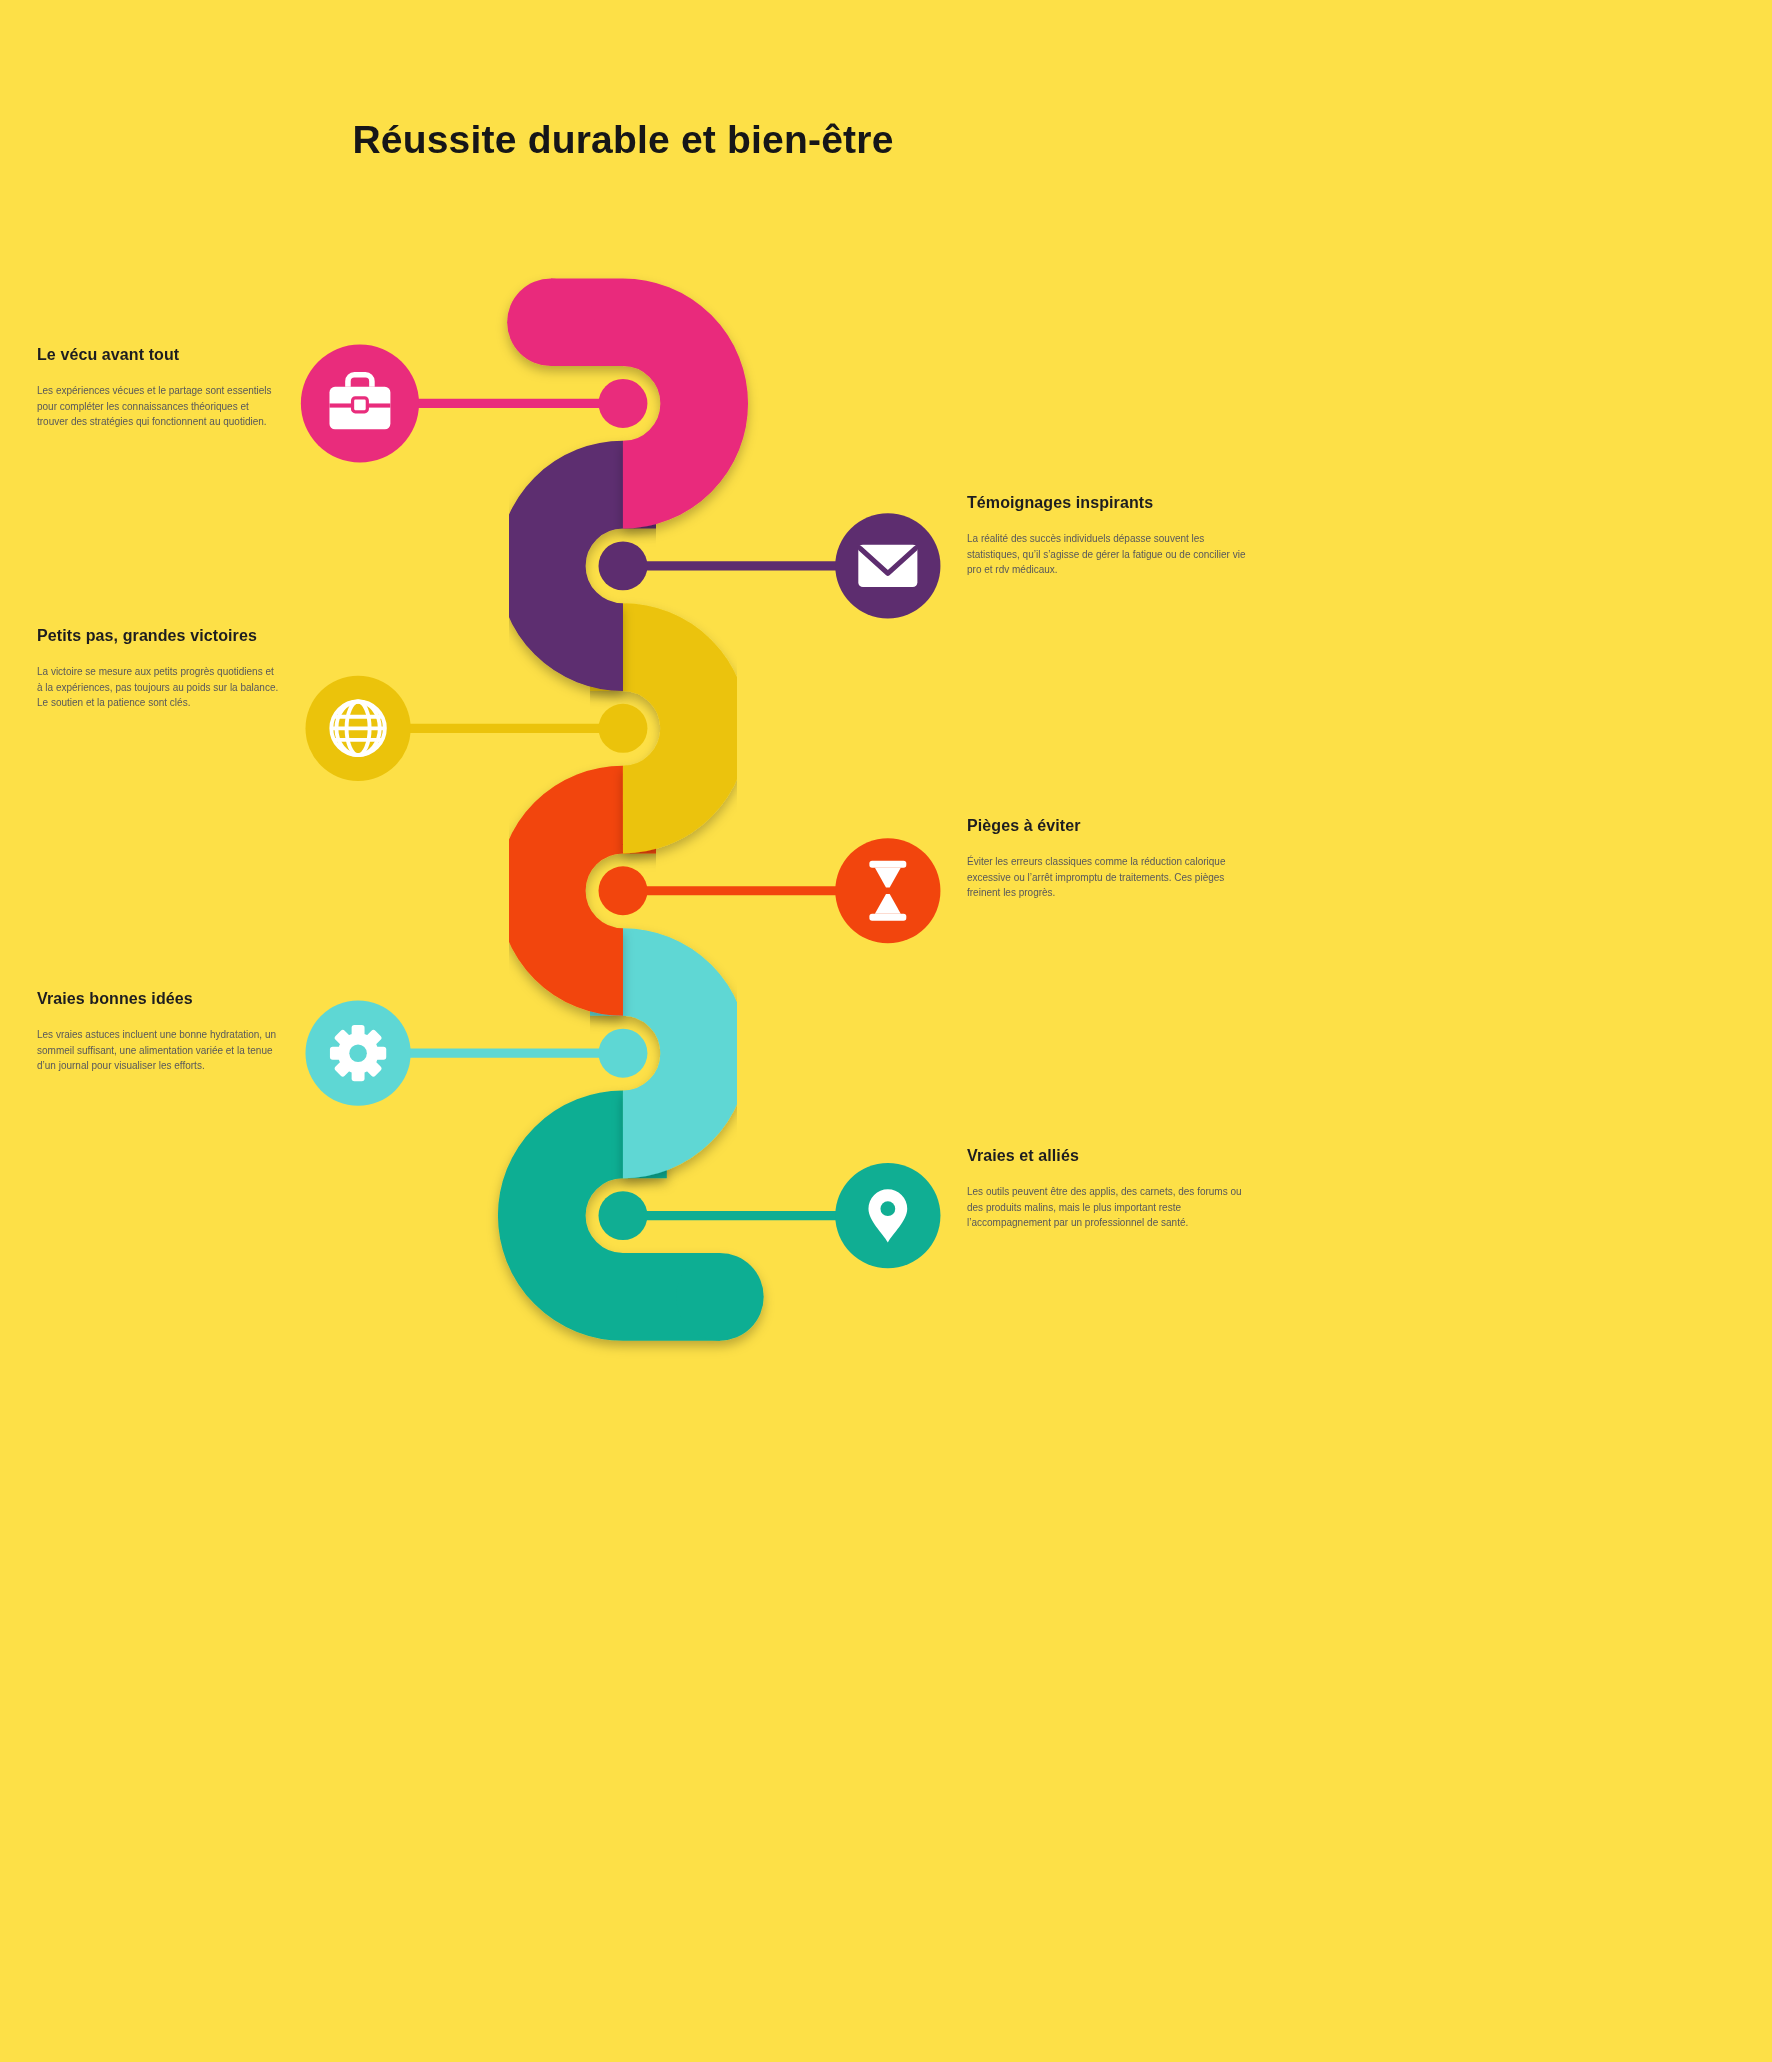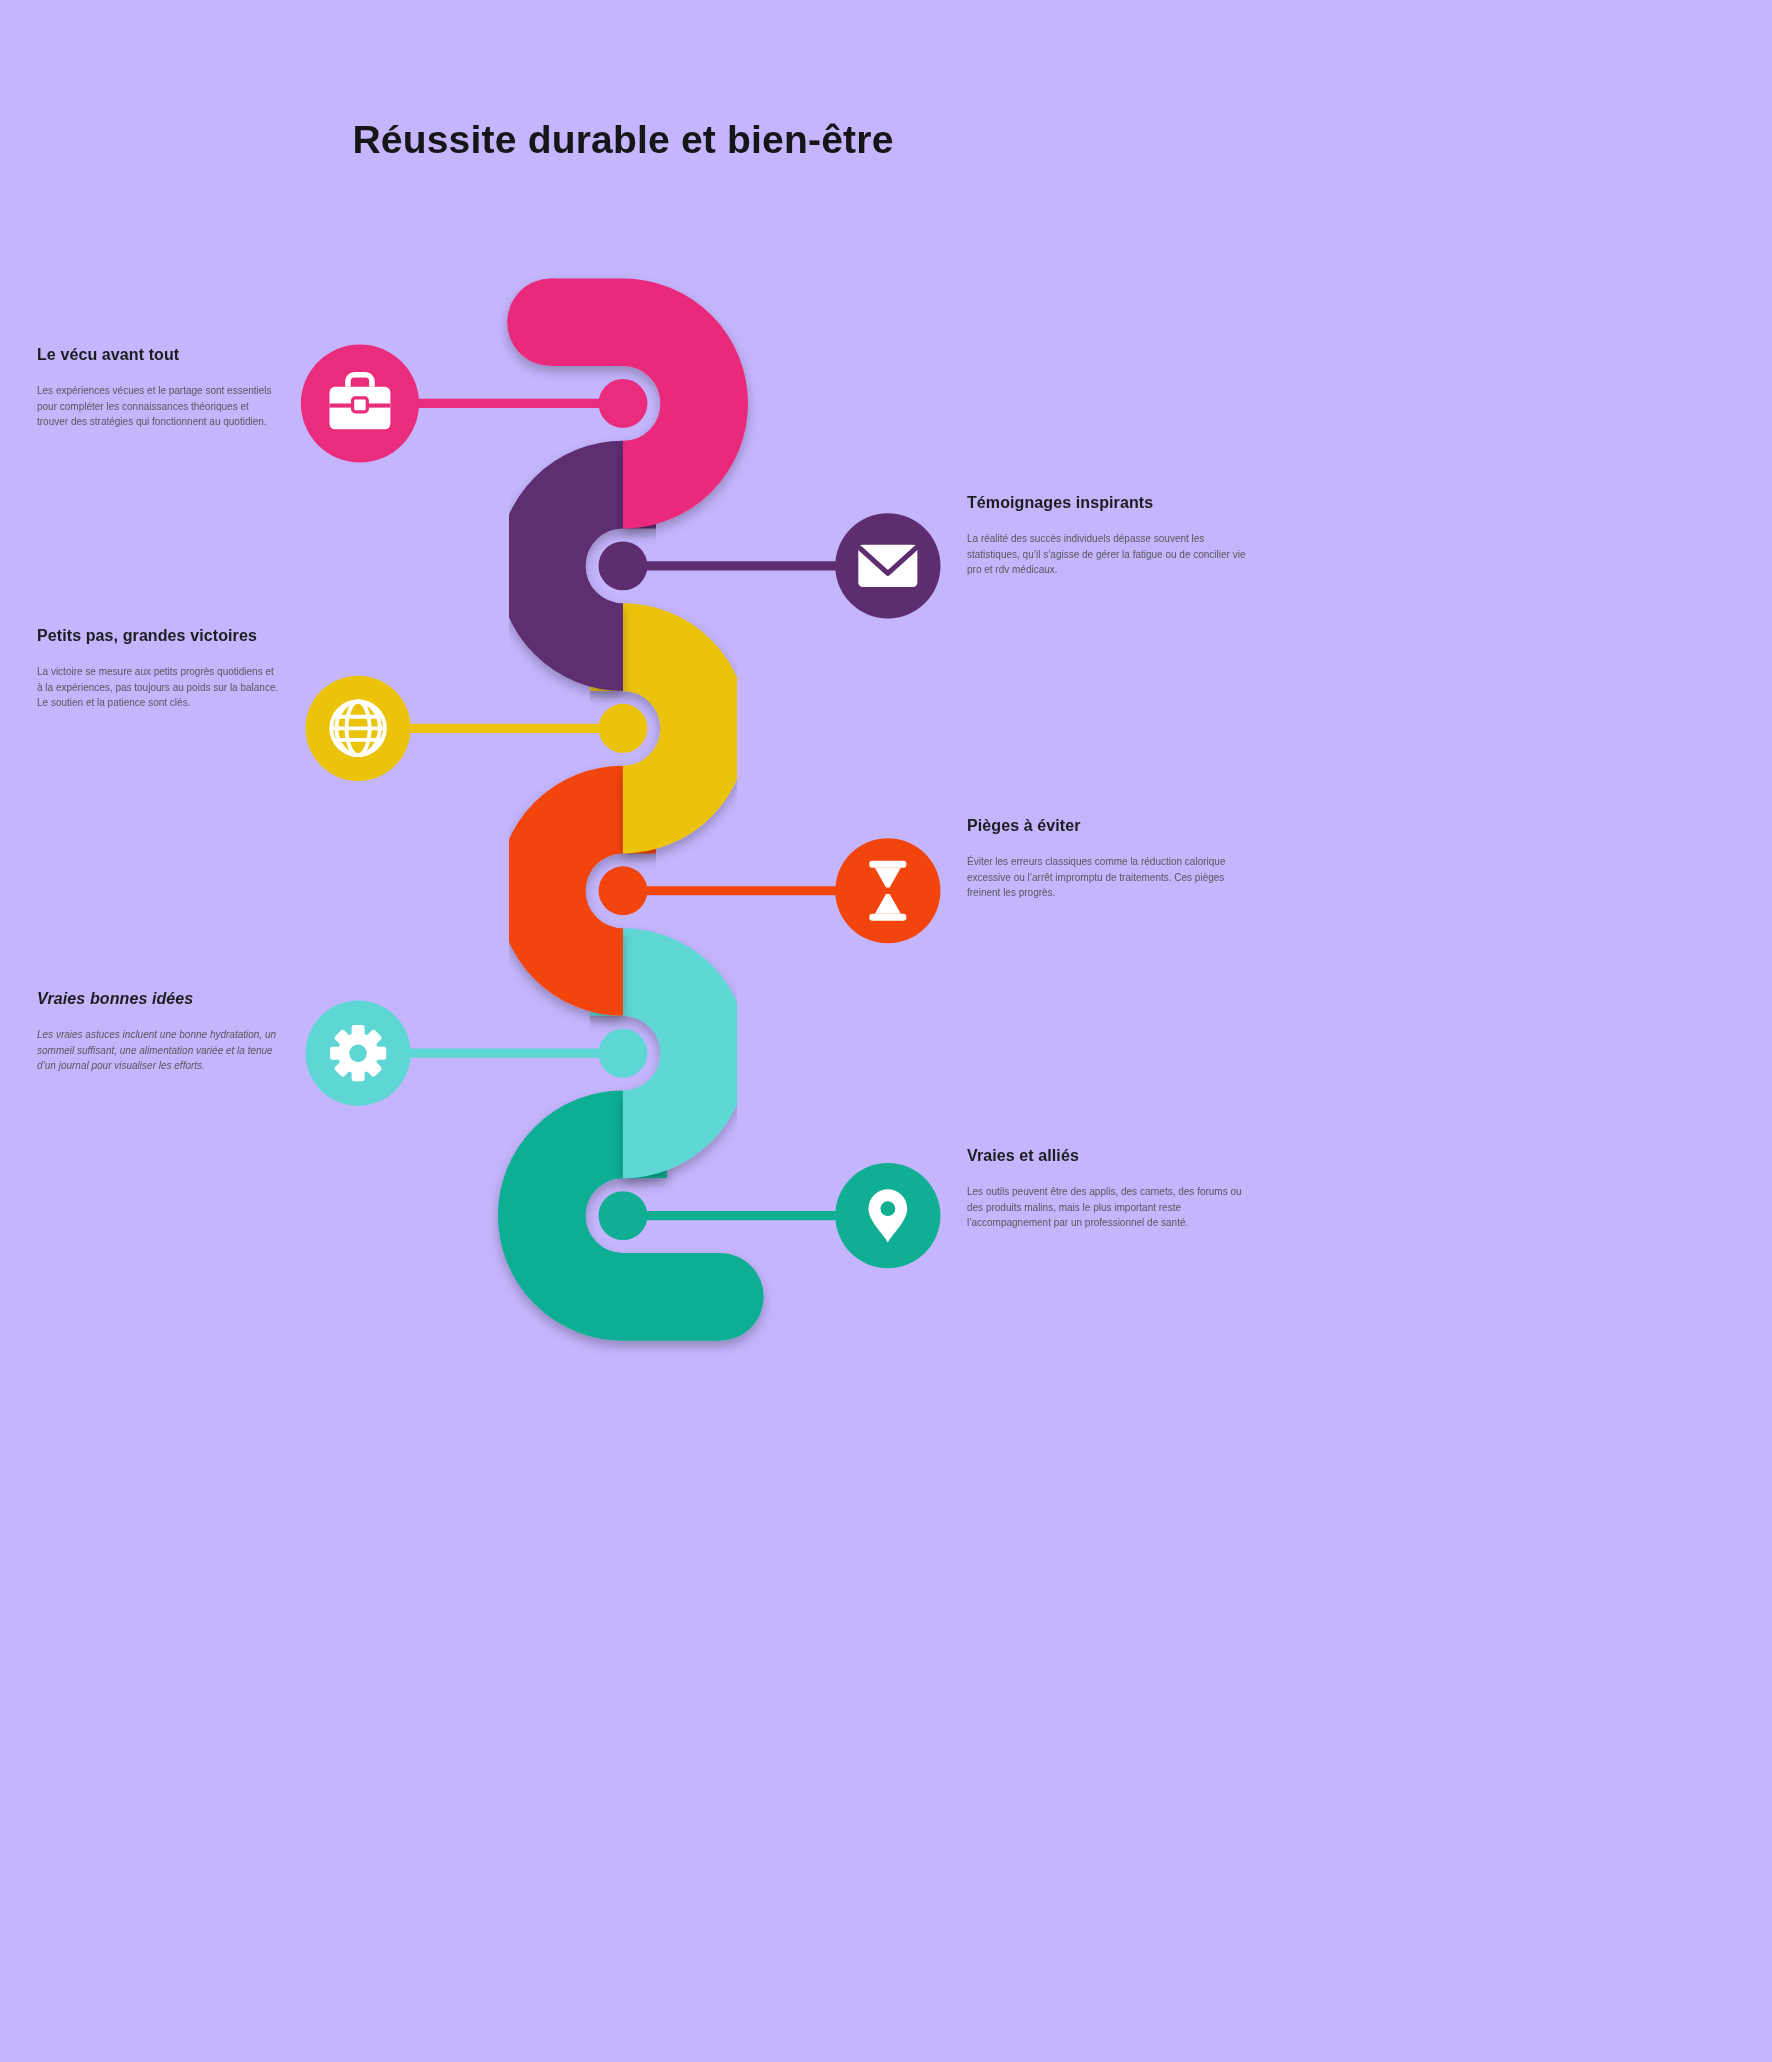--- a/index.html
+++ b/index.html
@@ -1,31 +1,31 @@
 <!DOCTYPE html>
 <html style="font-size:14.8px"><head>
 <meta charset="utf-8">
 <style>
   html,body{margin:0;padding:0;background:#ffffff;}
   body{font-family:"Liberation Sans",sans-serif;}
-  .canvas{position:relative;width:1772px;height:2063px;background:#c4b5fd;overflow:hidden;}
+  .canvas{position:relative;width:1772px;height:2063px;background:#fde047;overflow:hidden;}
   .main-title{
     position:absolute;left:0;top:118px;width:1246px;
     text-align:center;font-size:39px;font-weight:700;color:#161618;
     letter-spacing:0.2px;margin:0;
   }
   .snake{position:absolute;left:0;top:0;}
   .item{position:absolute;}
   .item h2{margin:0 0 17.5px 0;font-size:16px;font-weight:700;color:#1d1d20;line-height:1.3;letter-spacing:0.1px;}
   .item p{margin:0;font-size:10px;line-height:1.56;color:#58585b;}
   .item-1{left:37px;top:345px;width:244px;}
   .item-2{left:967px;top:493px;width:288px;}
   .item-3{left:37px;top:626px;width:244px;}
   .item-4{left:967px;top:816px;width:292px;}
-  .item-5{left:37px;top:989px;width:247px;font-style:italic;}
+  .item-5{left:37px;top:989px;width:247px;}
   .item-6{left:967px;top:1146px;width:282px;}
 </style>
 </head>
 <body>
 
 <div class="canvas">
 
   <h1 class="main-title">Réussite durable et bien-être</h1>
 
   <svg class="snake" width="1772" height="2063" viewBox="0 0 1920 2235">

